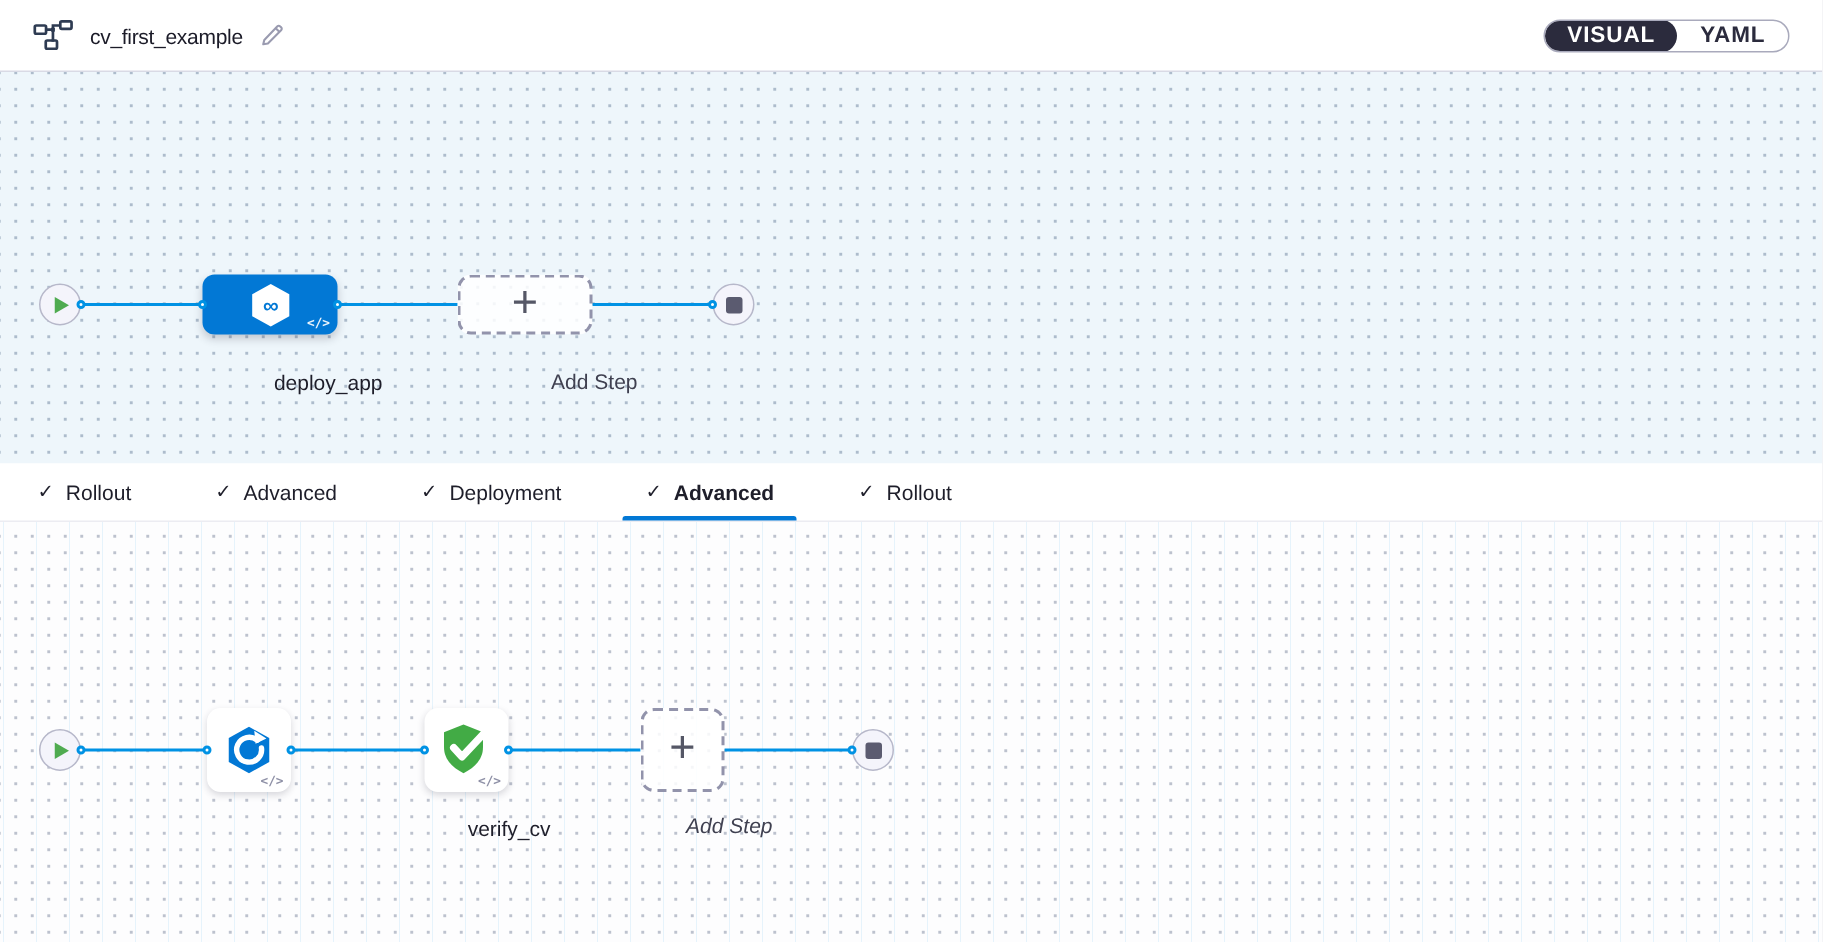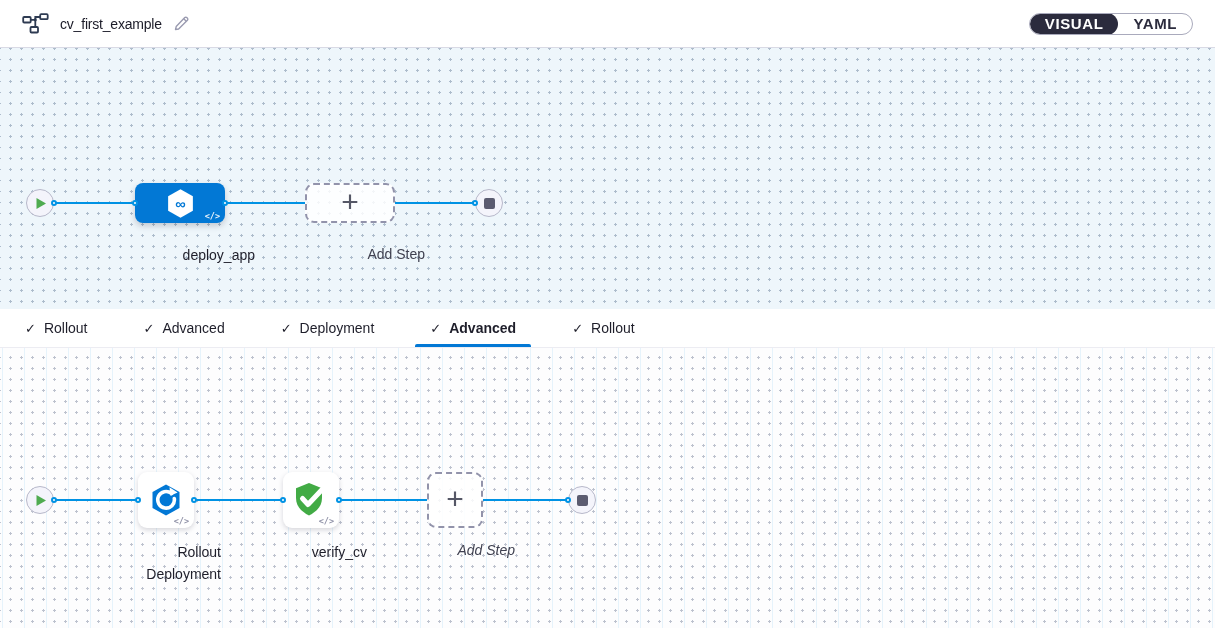--- a/index.html
+++ b/index.html
@@ -247,18 +247,17 @@
       <span class="stop-square"></span>
     </div>
 
     <span class="cdot" style="left:54px; top:152px;"></span>
     <span class="cdot" style="left:138px; top:152px;"></span>
     <span class="cdot" style="left:194px; top:152px;"></span>
     <span class="cdot" style="left:283px; top:152px;"></span>
     <span class="cdot" style="left:339px; top:152px;"></span>
     <span class="cdot" style="left:568px; top:152px;"></span>
 
-    <div class="node-label" style="left:111px; top:194px; width:110px;">Rollout Deployment</div>
     <div class="node-label" style="left:247px; top:194px; width:120px;">verify_cv</div>
     <div class="node-label muted" style="left:395px; top:192px; width:120px;font-style:italic;">Add Step</div>
   </div>
 
 </div>
 
 </body></html>

